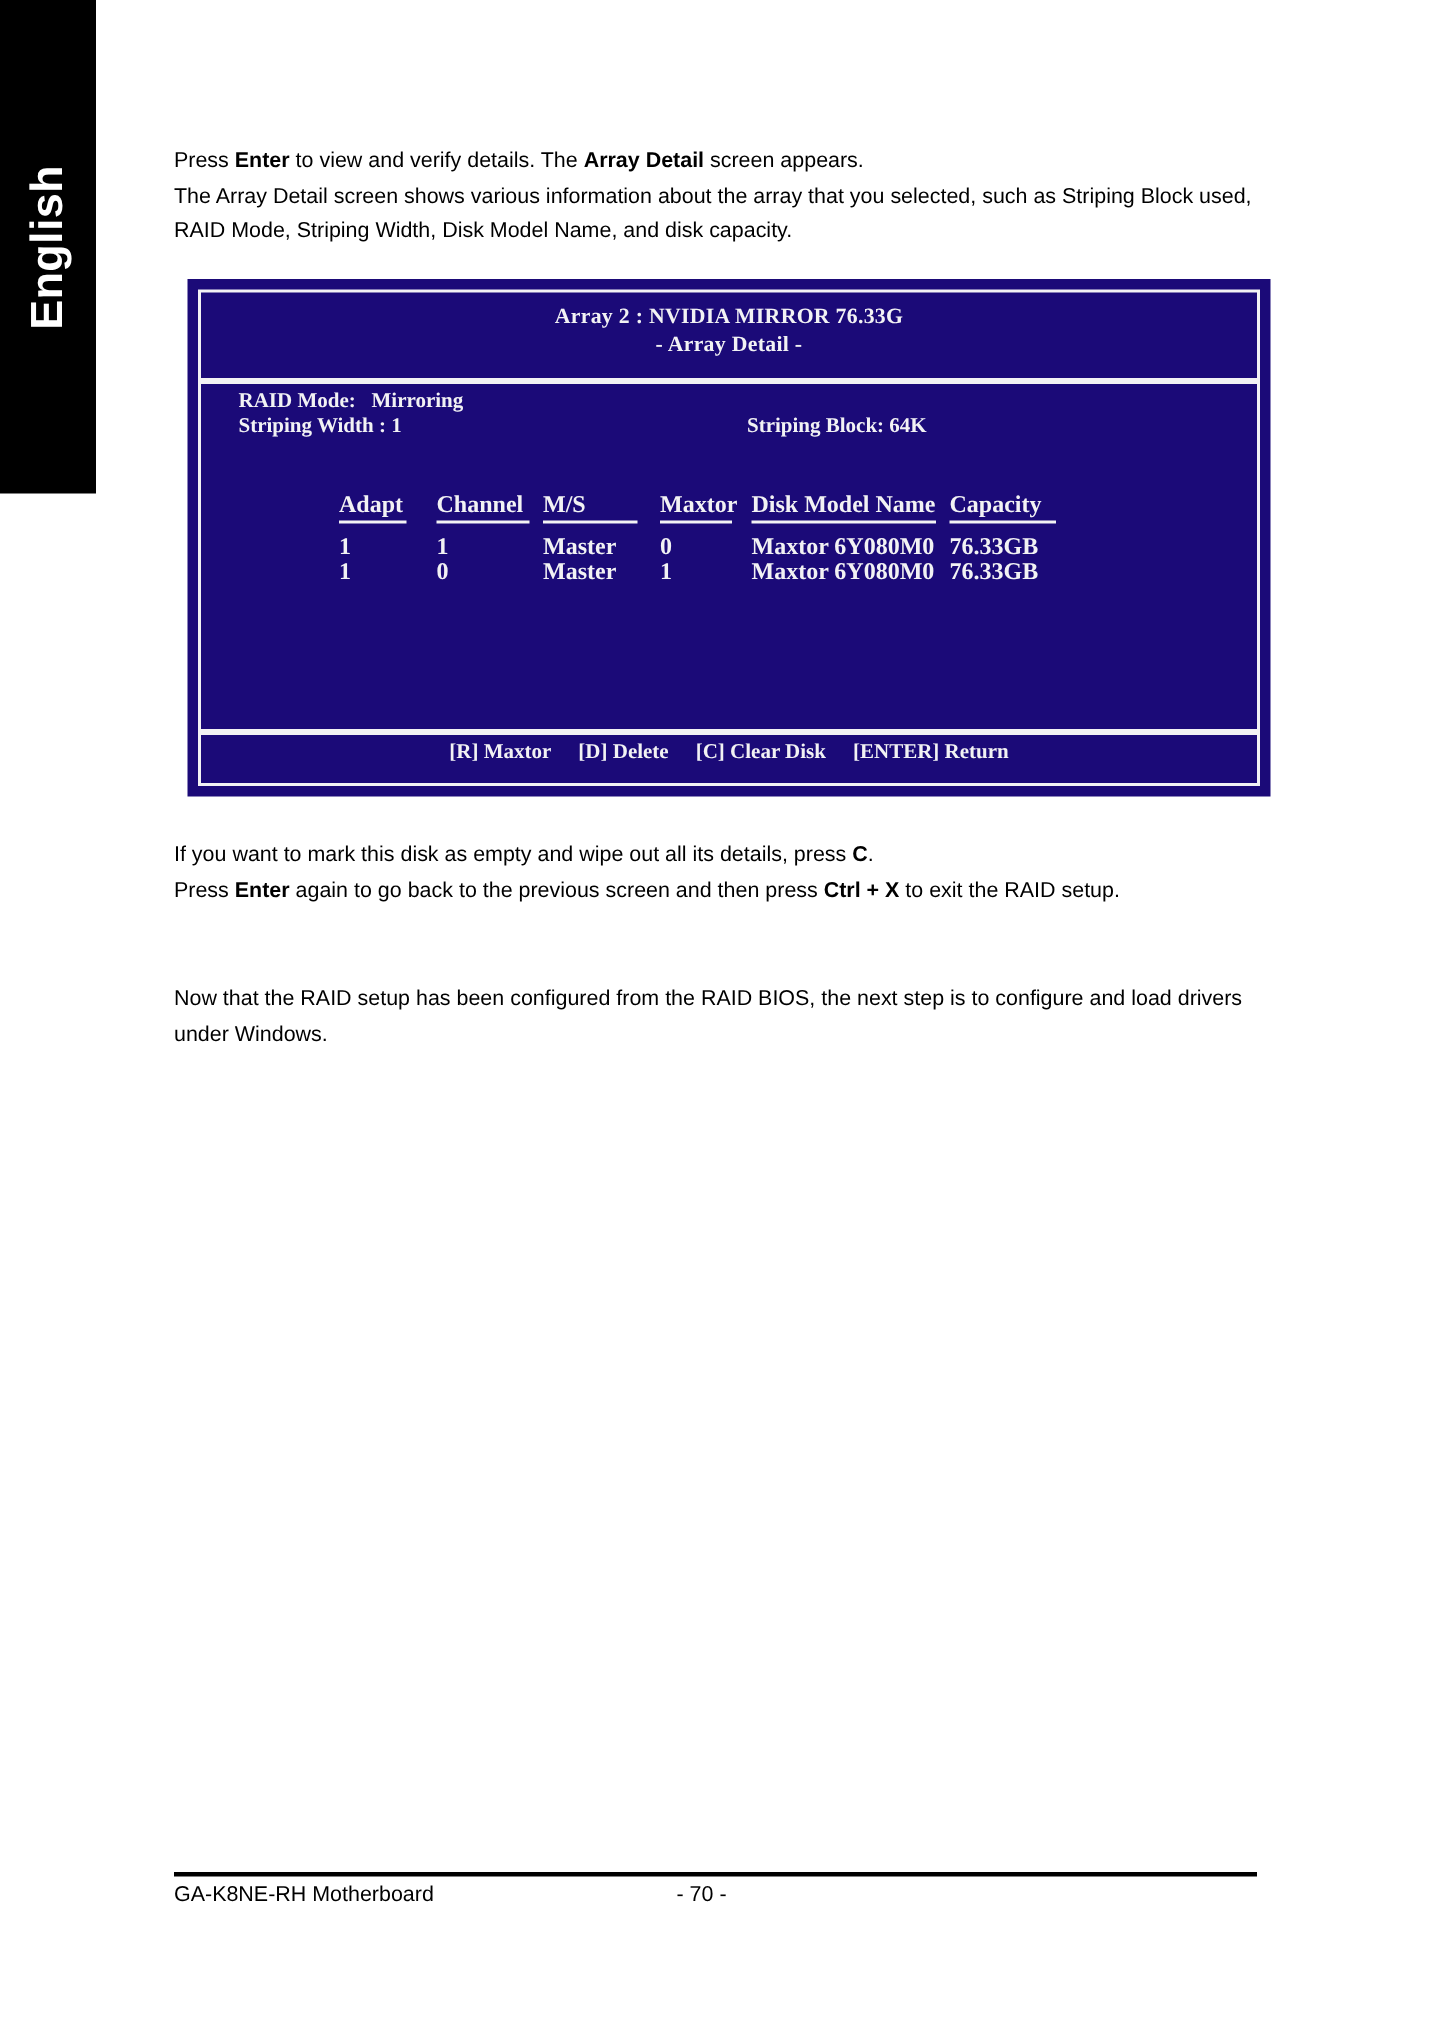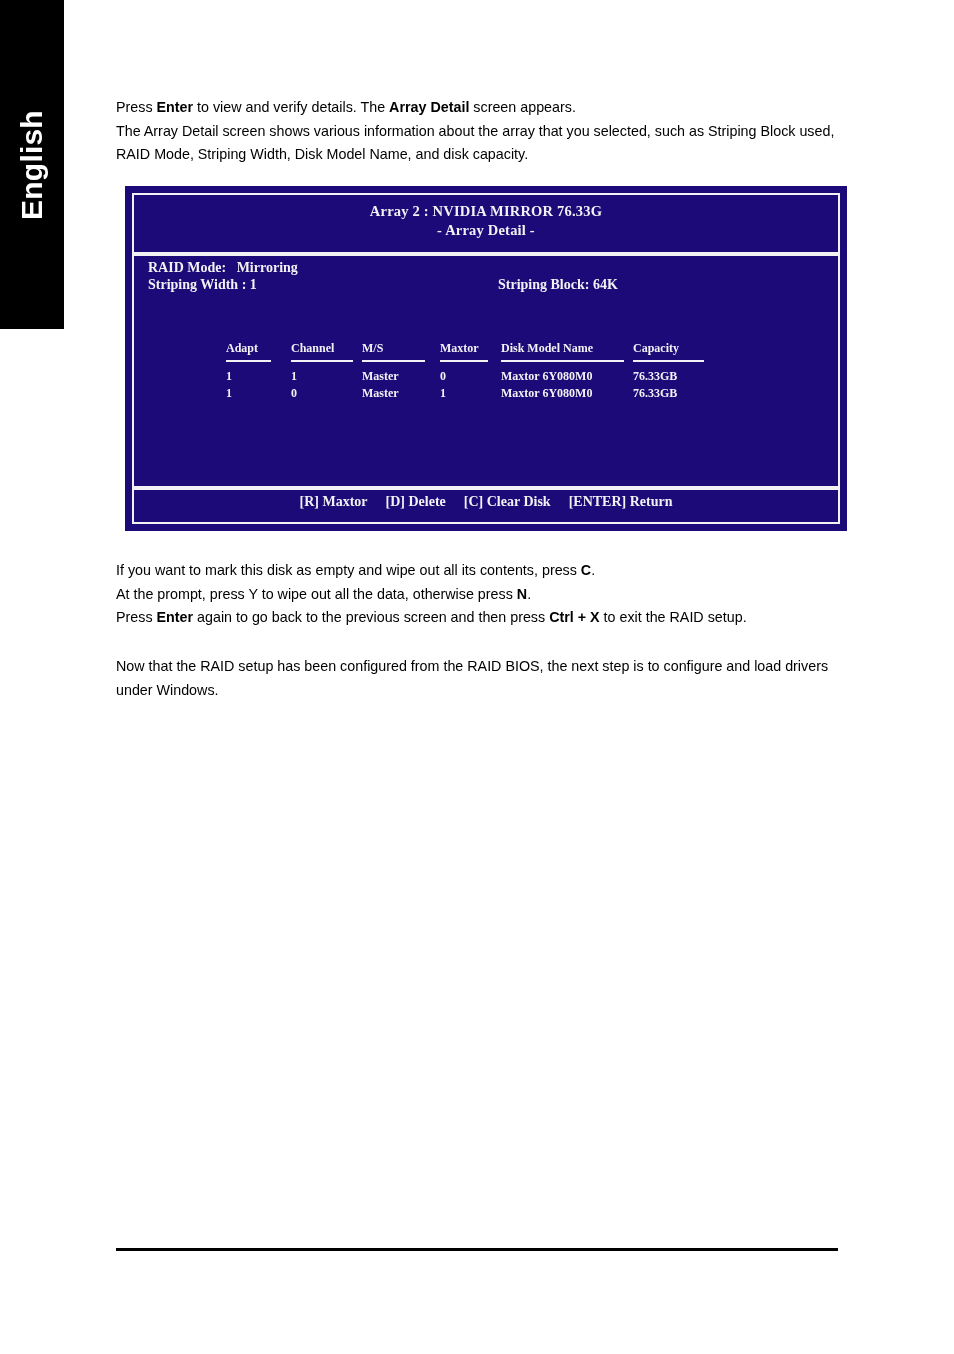--- a/index.html
+++ b/index.html
@@ -105,39 +105,39 @@
     top: 64px;
     color: #f2f2f4;
     font-family: "Liberation Serif", serif;
     font-weight: bold;
     font-size: 14px;
     line-height: 17px;
   }
   .info-row {
     position: relative;
     height: 17px;
-    padding-left: 14px;
+    padding-left: 25px;
   }
   .info-right {
     position: absolute;
     left: 333px;
     top: 0;
     margin-left: 31px;
   }
 
   
   .bios-table {
     position: absolute;
     left: 0;
-    top: 146px;
+    top: 133px;
     width: 100%;
     color: #f2f2f4;
     font-family: "Liberation Serif", serif;
     font-weight: bold;
-    font-size: 12px;
+    font-size: 16px;
   }
   .tbl-row { position: relative; height: 17px; }
   .tbl-head-row { height: 16px; }
   .tbl-cell { position: absolute; top: 0; white-space: nowrap; }
   .tbl-underline-row { position: relative; height: 8px; }
   .tbl-underline {
     position: absolute;
     top: 3px;
     height: 2px;
     background: #f2f2f4;
@@ -276,26 +276,29 @@
       <div class="divider-double divider-bottom"></div>
 
       <div class="bios-footer">
         <span>[R] Maxtor</span><span class="fkey-gap">&nbsp;</span><span>[D] Delete</span><span class="fkey-gap">&nbsp;</span><span>[C] Clear Disk</span><span class="fkey-gap">&nbsp;</span><span>[ENTER] Return</span>
       </div>
 
     </div>
   </div>
 
   <div class="lower-block-1">
-    <div class="para"><span>If you want to mark this disk as empty and wipe out all its contents, press </span><b>C</b><span>.</span></div>
-    <div class="para"><span>At the prompt, press Y to wipe out all the data, otherwise press </span><b>N</b><span>.</span></div>
+    <div class="para"><span>If you want to mark this disk as empty and wipe out all its details, press </span><b>C</b><span>.</span></div>
     <div class="para"><span>Press </span><b>Enter</b><span> again to go back to the previous screen and then press </span><b>Ctrl + X</b><span> to exit the RAID setup.</span></div>
   </div>
 
   <div class="lower-block-2">
     <div class="para"><span>Now that the RAID setup has been configured from the RAID BIOS, the next step is to configure and load drivers under Windows.</span></div>
   </div>
 
 </div>
 
 <div class="page-footer">
   <div class="footer-rule"></div>
+  <div class="footer-row">
+    <span class="footer-left">GA-K8NE-RH Motherboard</span>
+    <span class="footer-page">- 70 -</span>
+  </div>
 </div>
 
 </body></html>

